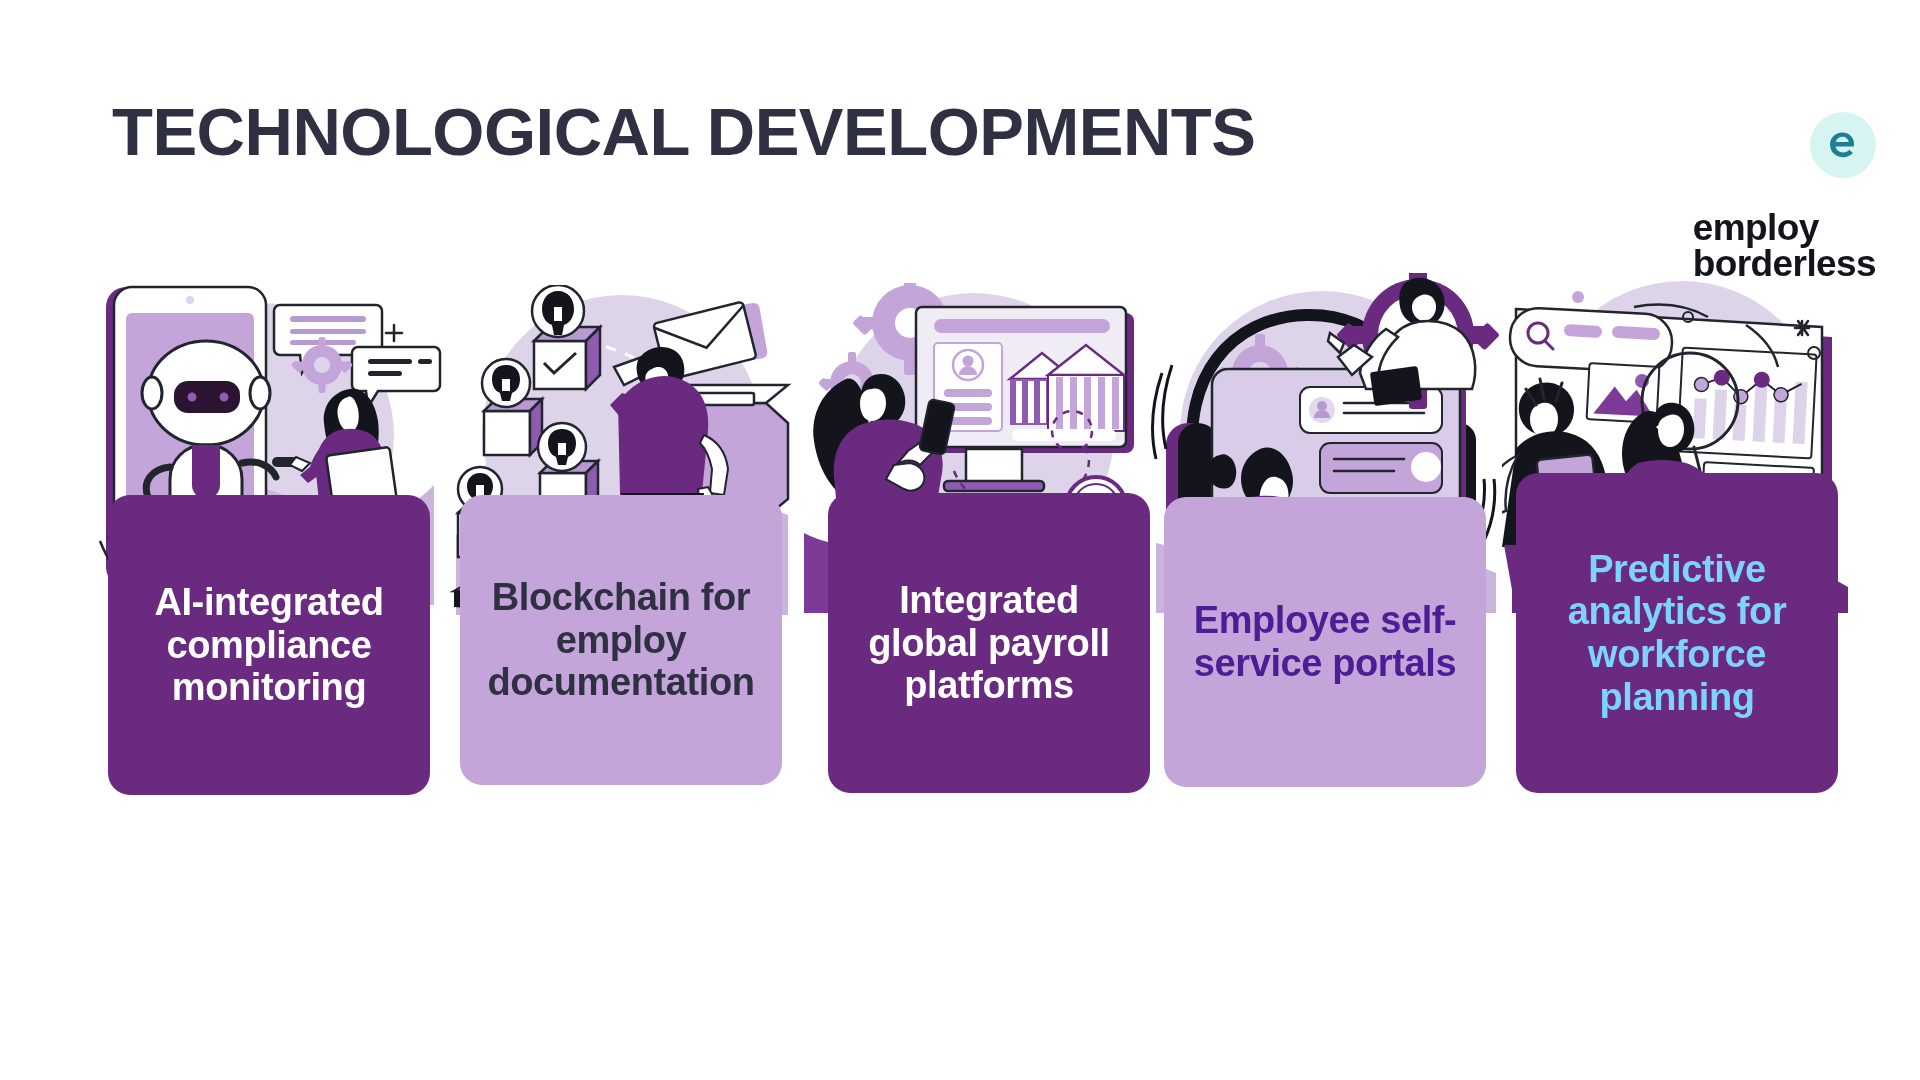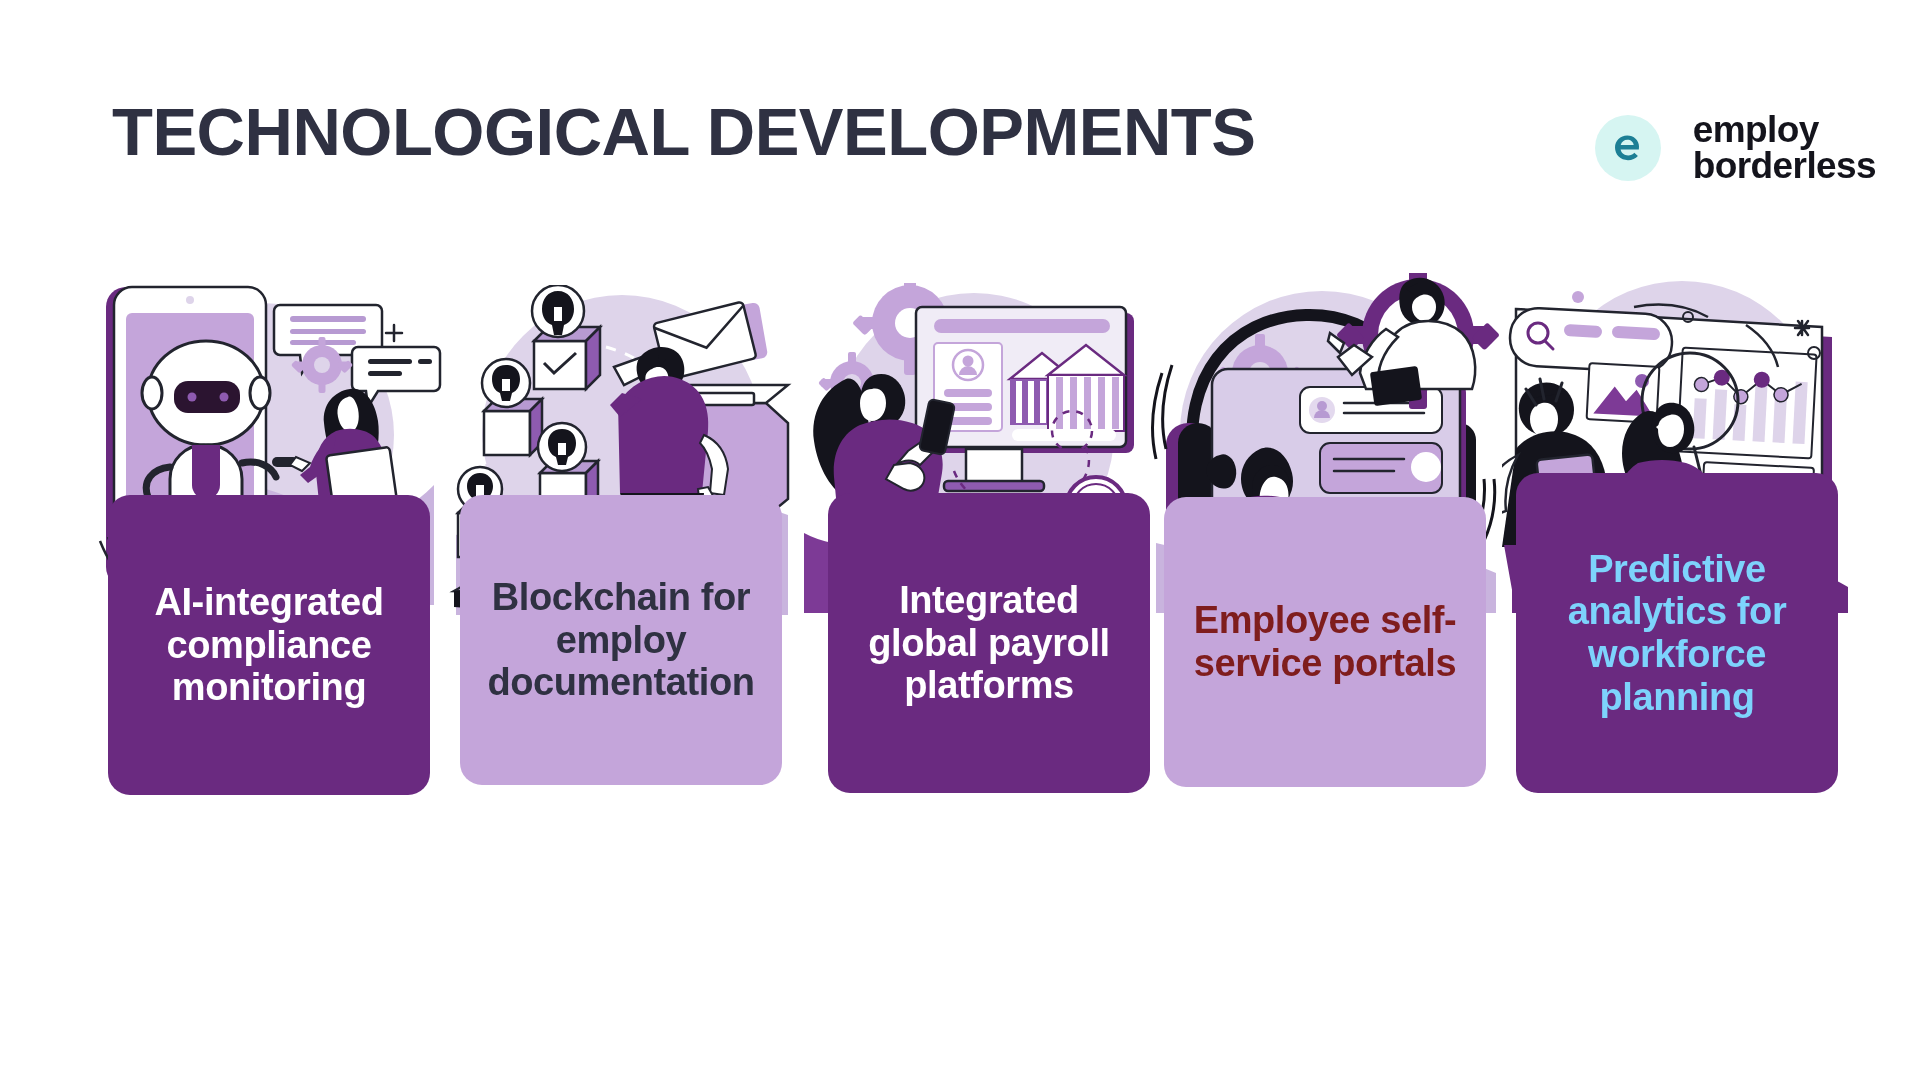--- a/index.html
+++ b/index.html
@@ -17,21 +17,21 @@
   .title{
     font-size:67px;font-weight:bold;letter-spacing:-0.5px;
     color:#2f3142;line-height:1.02;margin:0;white-space:nowrap;
   }
   .subtitle{
     font-size:36px;font-weight:500;color:#1d7f95;
     margin:10px 0 0 2px;white-space:nowrap;letter-spacing:-0.2px;
   }
 
   
-  .logo{position:absolute;right:44px;top:112px;display:flex;align-items:center;gap:32px;}
+  .logo{position:absolute;right:44px;top:112px;display:flex;align-items:flex-end;gap:32px;flex-direction:column;}
   .logo-mark{width:66px;height:66px;border-radius:50%;background:#d6f5f2;
     display:flex;align-items:center;justify-content:center;flex:0 0 auto;}
   .logo-words{display:flex;flex-direction:column;line-height:0.96;}
   .logo-words span{font-size:37px;font-weight:bold;color:#14141c;letter-spacing:-0.6px;}
 
   
   .cards{position:absolute;left:0;top:0;width:1920px;height:1080px;text-decoration:underline;}
   .card{position:absolute;width:322px;}
   .card .panel{
     position:absolute;left:0;width:322px;border-radius:22px;
@@ -394,21 +394,21 @@
             <path d="M118 232l-10 12 14 8z" fill="#fff"></path>
             <path d="M46 266c16-34 48-48 84-42 36 6 62 34 70 72l8 44H20z" fill="#6a2a80"></path>
             <path d="M196 286c20 6 32 18 38 34l-14 10-22-20z" fill="#6a2a80"></path>
             <path d="M226 296c10-4 20 0 24 8 4 8 0 16-8 18l-22 6-8-18z" fill="#fff" stroke="#22242e" stroke-width="2.5"></path>
             <path d="M244 292l12-8 6 6-10 12z" fill="#fff" stroke="#22242e" stroke-width="2.5"></path>
             <path d="M66 290c6 18 10 34 10 50M54 300c4 16 6 30 6 44" fill="none" stroke="#22242e" stroke-width="2.5"></path>
           </g>
         </svg>
       </div>
       <div class="panel" style="top:212px;height:290px;background:#c4a5da;">
-        <p style="color:#7f1d1d;">Employee self-service portals</p>
+        <p style="color:#4c1d95;">Employee self-service portals</p>
       </div>
     </div>
 
     <div class="card" style="left:1516px;top:285px;">
       <div class="art" style="top:-12px;">
         <svg width="352" height="340" viewBox="0 0 352 340">
           <circle cx="180" cy="150" r="142" fill="#ded4ea"></circle>
           <path d="M10 282c60 18 130-2 190-2s110 12 146 34v34H10z" fill="#6a2a80"></path>
 
           <path d="M24 46l306 18v228l-306 -20z" fill="#6a2a80"></path>

